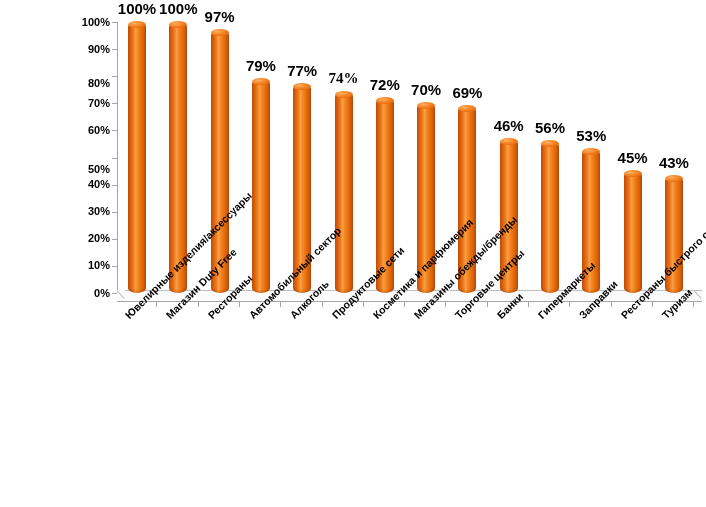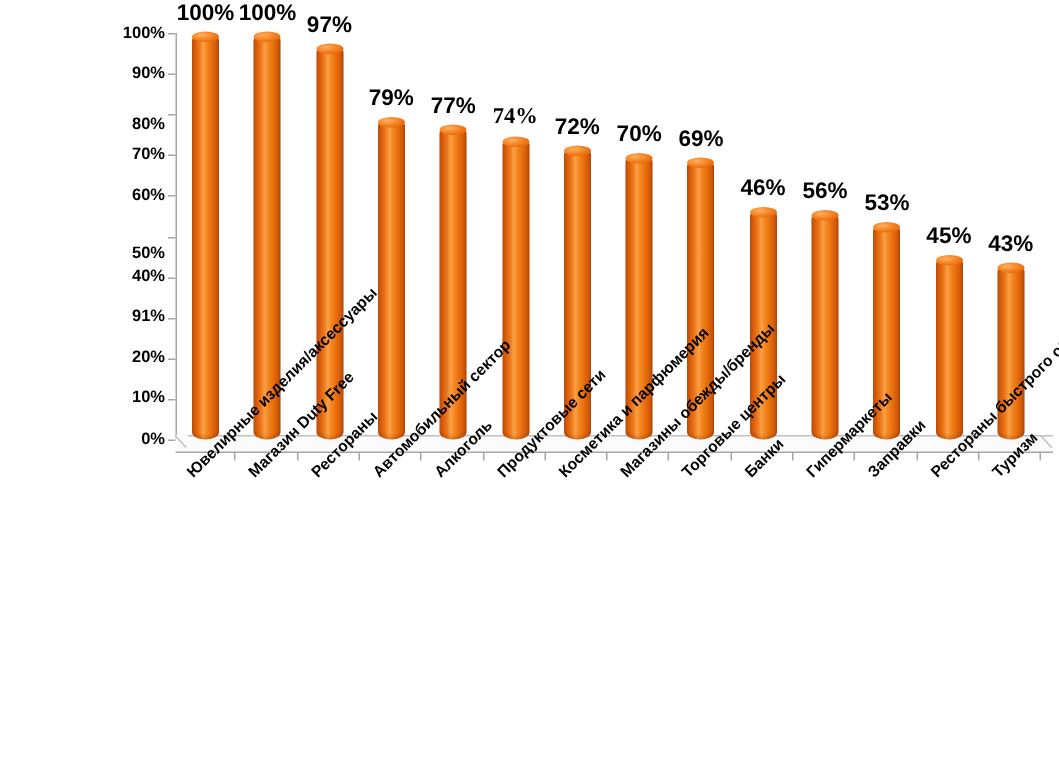--- a/index.html
+++ b/index.html
@@ -204,21 +204,21 @@
 </style>
 </head>
 <body>
 
 <div id="chart-root">
 
   <div id="y-labels">
       <div class="ylab" style="top: 287.5px;">0%</div>
       <div class="ylab" style="top: 260.4px;">10%</div>
       <div class="ylab" style="top: 233.3px;">20%</div>
-      <div class="ylab" style="top: 206.2px;">91%</div>
+      <div class="ylab" style="top: 206.2px;">30%</div>
       <div class="ylab" style="top: 179.1px;">40%</div>
       <div class="ylab" style="top: 152px; margin-top: 12px;">50%</div>
       <div class="ylab" style="top: 124.9px;">60%</div>
       <div class="ylab" style="top: 97.8px;">70%</div>
       <div class="ylab" style="top: 78px;">80%</div>
       <div class="ylab" style="top: 43.6px;">90%</div>
       <div class="ylab" style="top: 16.5px;">100%</div>
     </div>
 
   <div id="y-axis-line"></div>

